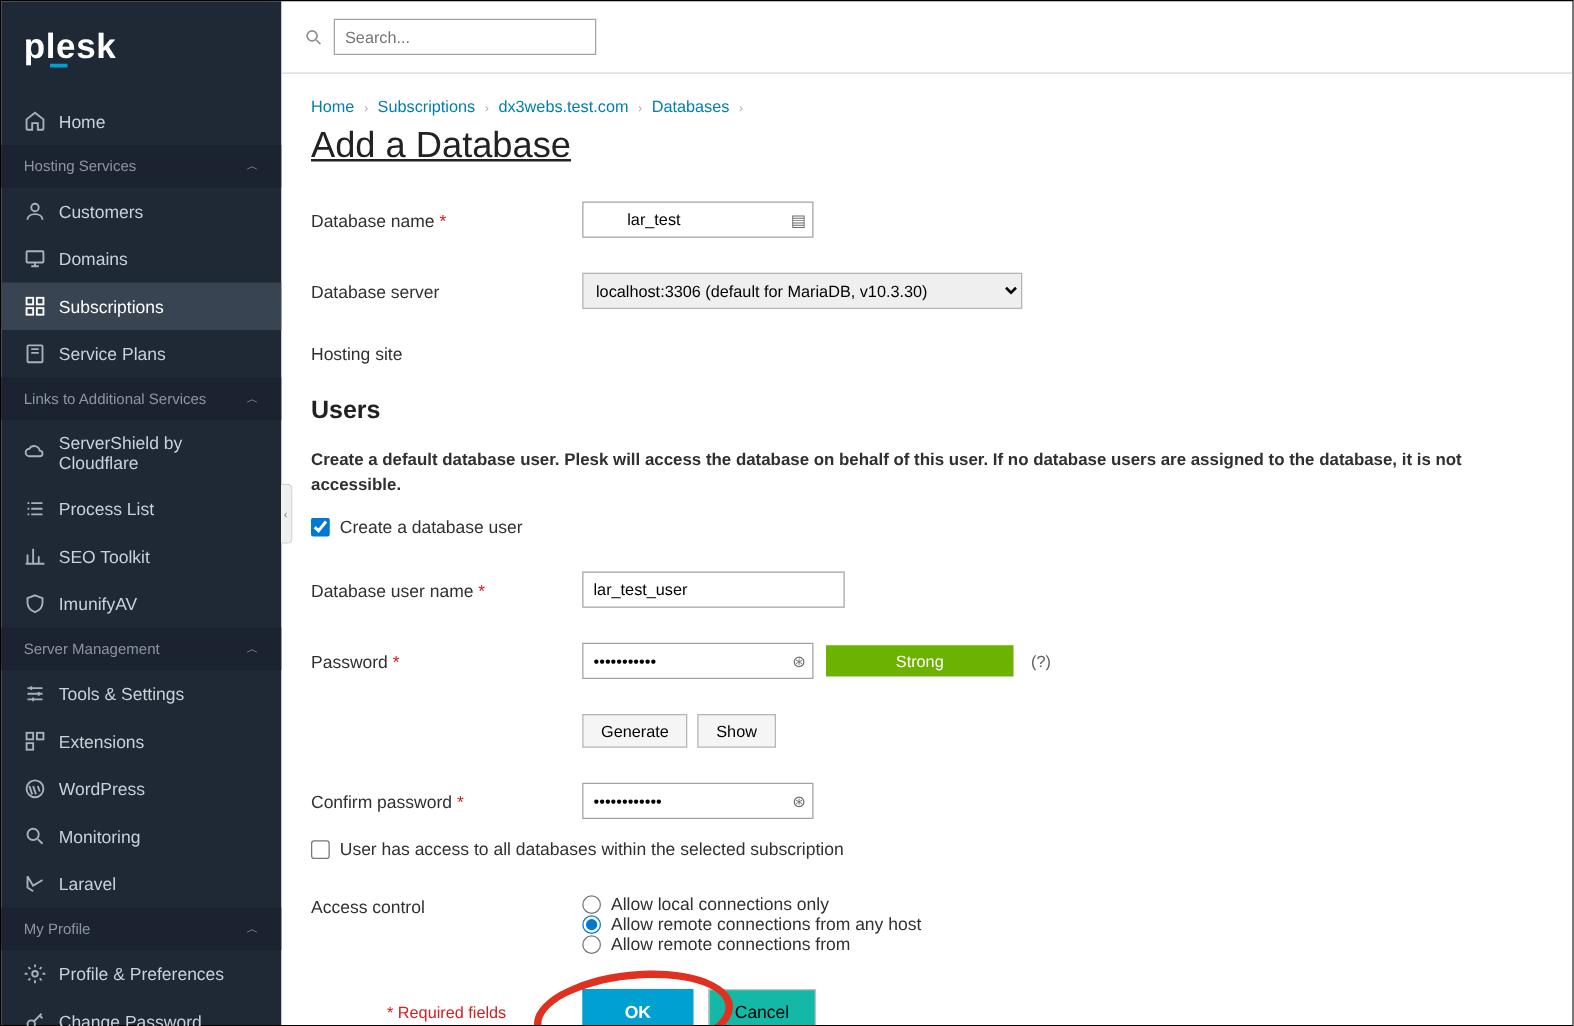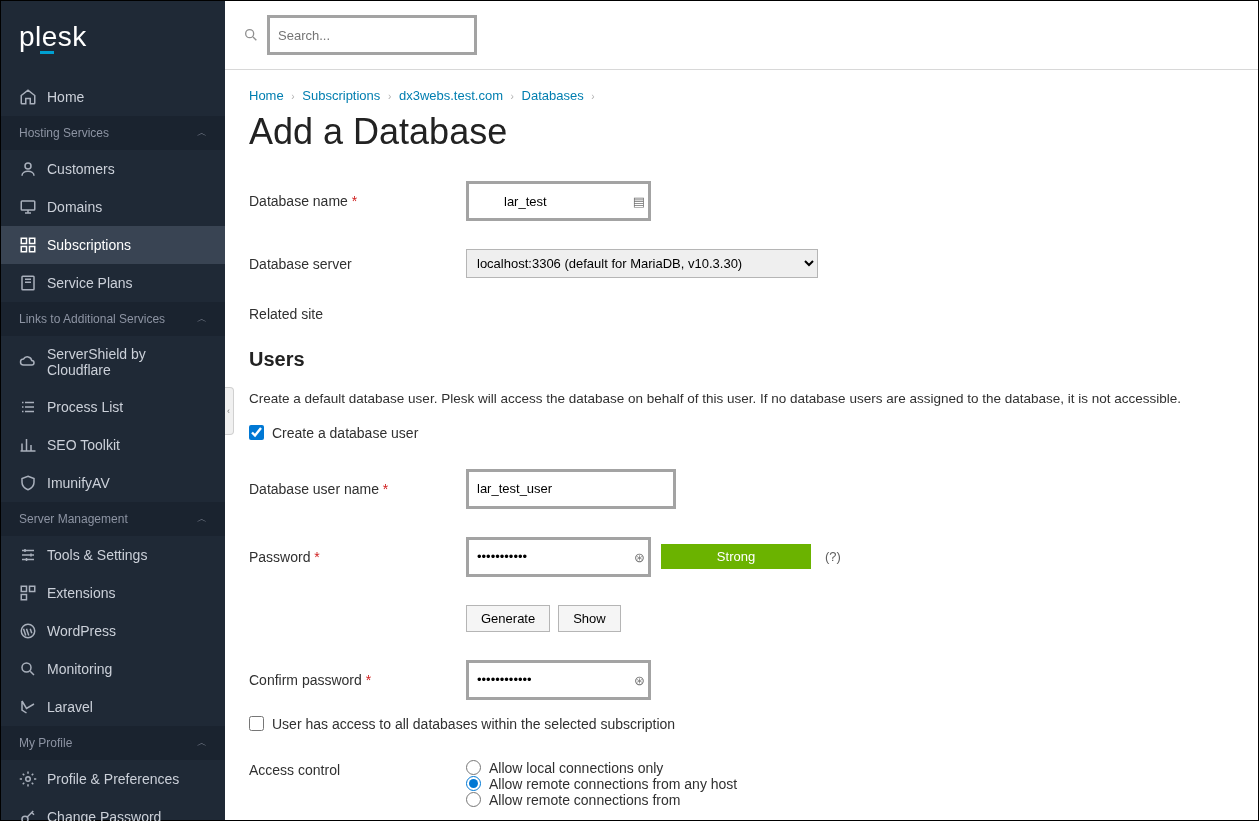--- a/index.html
+++ b/index.html
@@ -1,43 +1,43 @@
 <!DOCTYPE html>
 <html><head>
 <meta charset="utf-8">
 <style>
 * { box-sizing: border-box; margin: 0; padding: 0; }
 body { font-family: -apple-system, BlinkMacSystemFont, "Segoe UI", Arial, sans-serif; font-size: 14px; color: #303030; background: #fff; }
 .wrapper { display: flex; width: 1259px; height: 821px; border: 1px solid #000; }
 .sidebar { width: 224px; background: #1f2936; color: #a9b0bc; display: flex; flex-direction: column; flex-shrink: 0; }
 .logo-area { padding: 20px 18px 24px; }
-.logo { color: #fff; font-size: 28px; font-weight: 400; letter-spacing: 0.5px; }
+.logo { color: #fff; font-size: 28px; font-weight: 700; letter-spacing: 0.5px; }
 .logo-underline { width: 14px; height: 3px; background: #00a0d2; margin-top: -2px; margin-left: 21px; }
 .nav-item { display: flex; align-items: center; padding: 10px 18px; cursor: pointer; color: #cbd0d9; }
 .nav-item.active { background: #394453; color: #fff; }
 .nav-item .icon { width: 18px; height: 18px; margin-right: 10px; display: inline-flex; align-items: center; justify-content: center; flex-shrink: 0; }
 .nav-section { display: flex; align-items: center; justify-content: space-between; padding: 10px 18px; font-size: 12px; color: #8d94a3; cursor: pointer; background: #1a232f; }
 .nav-section .chev { font-size: 10px; }
 .main { flex: 1; display: flex; flex-direction: column; overflow: hidden; position: relative; }
 .searchbar { border-bottom: 1px solid #d8d8d8; padding: 14px 18px; display: flex; align-items: center; }
 .searchbar input { border: none; outline: none; font-size: 14px; width: 100%; margin-left: 8px; color: #606060; }
 .content { padding: 18px 24px; overflow: auto; flex: 1; }
 .breadcrumbs { font-size: 13px; margin-bottom: 8px; }
 .breadcrumbs a { color: #007eb0; text-decoration: none; }
 .breadcrumbs .sep { color: #b0b0b0; margin: 0 4px; font-size: 10px; }
-h1 { font-size: 36px; font-weight: 400; margin-bottom: 22px; color: #222; }
+h1 { font-size: 29px; font-weight: 400; margin-bottom: 22px; color: #222; text-decoration: underline; }
 h2 { font-size: 20px; font-weight: 600; margin-top: 10px; margin-bottom: 18px; color: #222; }
 .form-row { display: flex; align-items: center; margin-bottom: 16px; margin-top: 28px; }
 .form-label { width: 217px; flex-shrink: 0; font-size: 14px; }
 .req { color: #d02020; }
-input[type=text], input[type=password] { border: 3px solid #a3a3a3; padding: 5px 8px; font-size: 13px; width: 210px; height: 40px; }
+input[type=text], input[type=password] { border: 1px solid #a3a3a3; padding: 5px 8px; font-size: 13px; width: 210px; height: 29px; }
 select { border: 1px solid #b5b5b5; padding: 4px 6px; font-size: 13px; height: 29px; background: #efefef; }
 .select-wide { width: 352px; }
 .select-mid { width: 305px; }
-.desc { font-size: 13.5px; margin-bottom: 16px; line-height: 1.45; }
+.desc { font-size: 13.5px; margin-bottom: 16px; line-height: 1.45; font-weight: bold; }
 .checkbox-row { display: flex; align-items: center; margin-bottom: 18px; }
 .checkbox-row input { margin-right: 8px; width: 15px; height: 15px; accent-color: #0078d4; }
 .strength-badge { display: inline-block; background: #6bb300; color: #fff; padding: 5px 0; width: 150px; text-align: center; font-size: 13px; margin-left: 10px; }
 .hint { color: #606060; margin-left: 14px; font-size: 13px; }
 .btn-small { border: 1px solid #b5b5b5; background: #f5f5f5; padding: 5px 14px; font-size: 13px; cursor: pointer; margin-right: 8px; }
 .radio-col { display: flex; flex-direction: column; }
 .radio-row { display: flex; align-items: center; }
 .radio-row input { margin-right: 8px; width: 15px; height: 15px; accent-color: #0078d4; }
 .actions-row { display: flex; align-items: center; margin-top: 28px; }
 .req-note { width: 217px; color: #d02020; font-size: 13px; text-align: center; }
@@ -260,21 +260,21 @@
       </div>
 
       <div class="form-row">
         <div class="form-label">Database server</div>
         <select class="select-wide">
           <option>localhost:3306 (default for MariaDB, v10.3.30)</option>
         </select>
       </div>
 
       <div class="form-row">
-        <div class="form-label">Related site</div>
+        <div class="form-label">Hosting site</div>
       </div>
 
       <h2 style="margin-top:26px;">Users</h2>
       <p class="desc">Create a default database user. Plesk will access the database on behalf of this user. If no database users are assigned to the database, it is not accessible.</p>
 
       <div class="checkbox-row">
         <input type="checkbox" checked="" style="">
         <span>Create a database user</span>
       </div>
 

